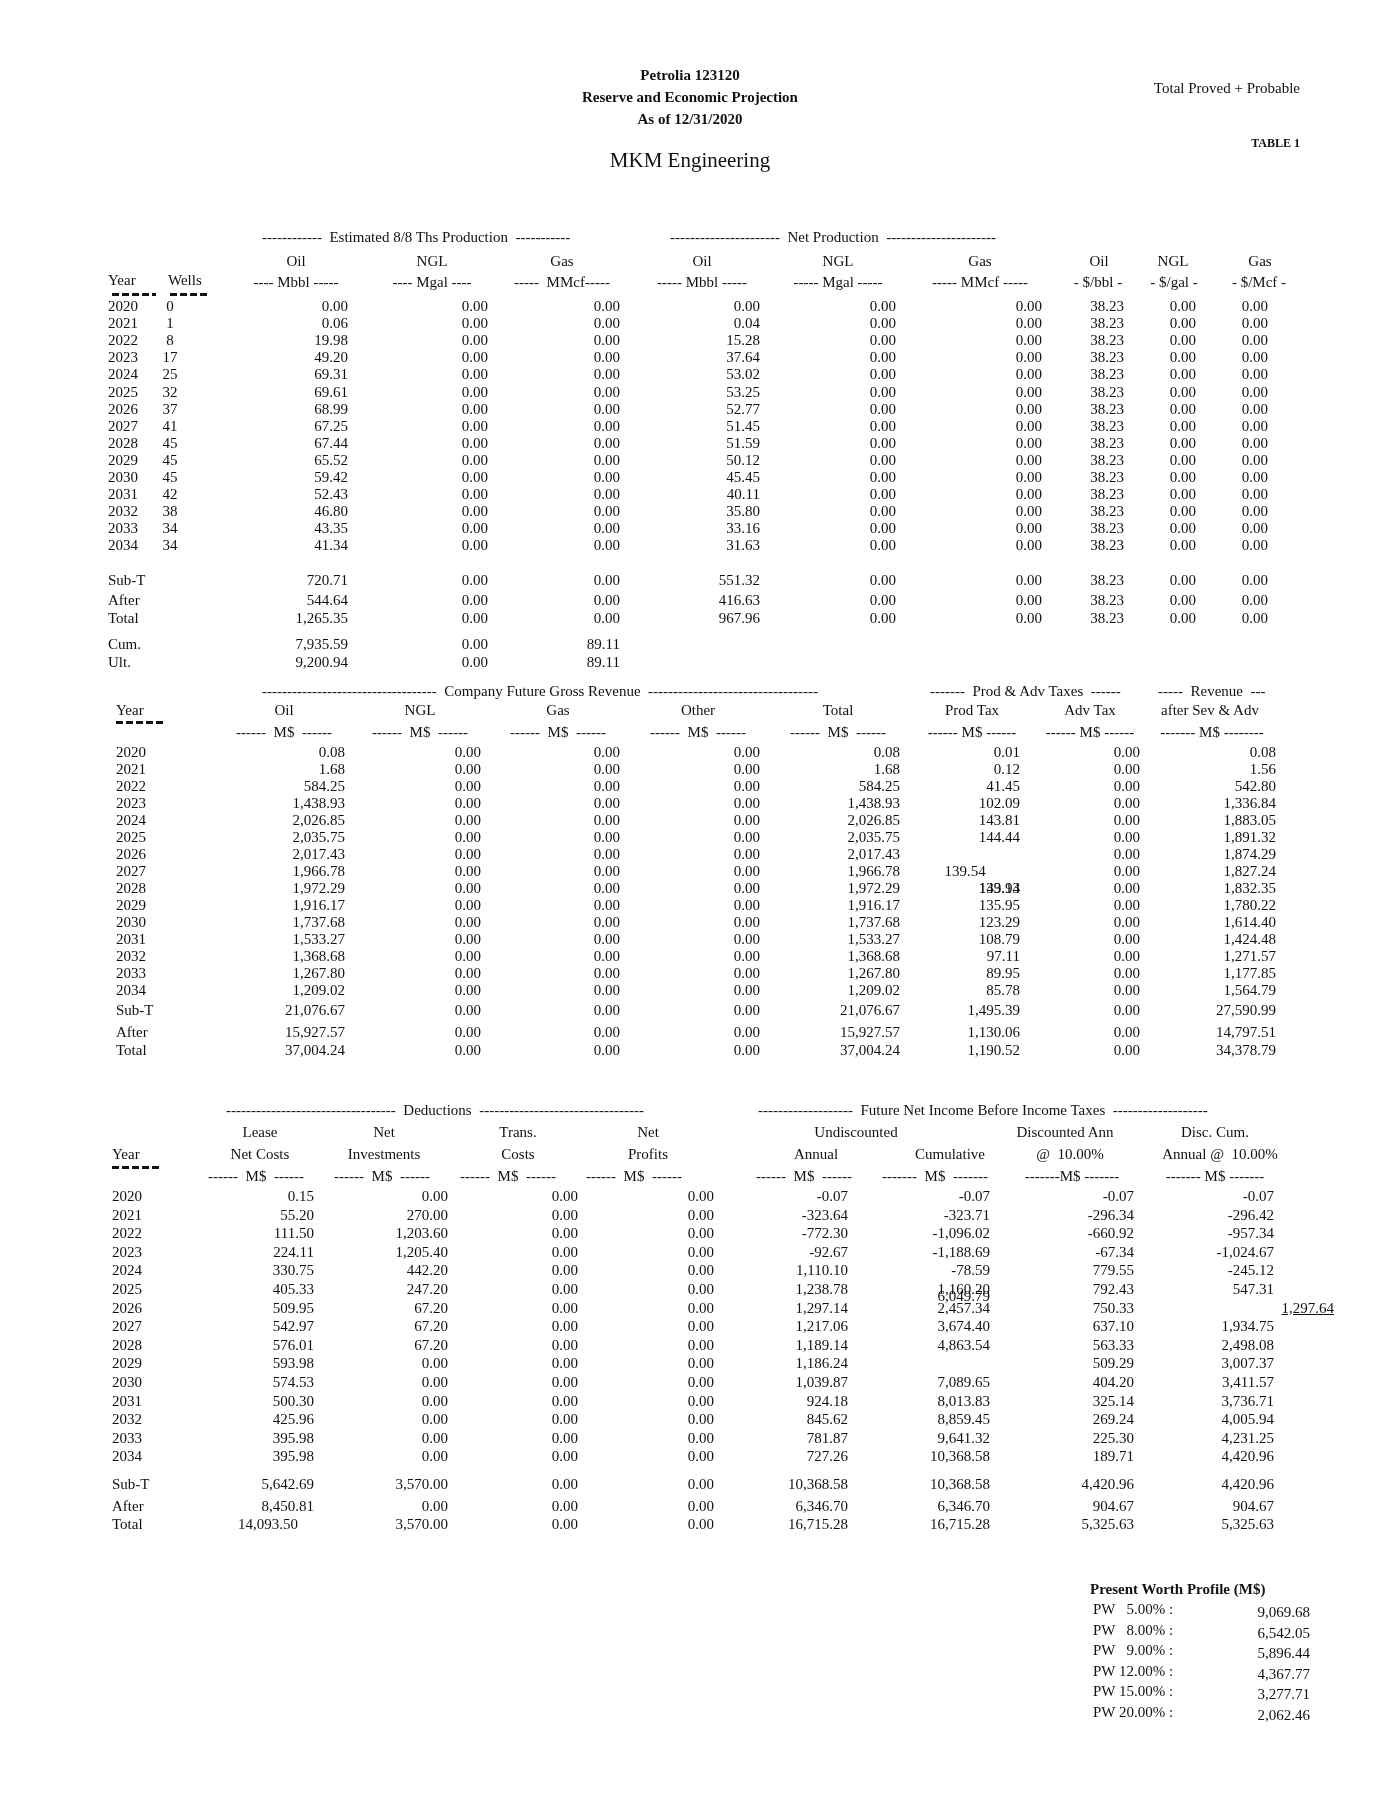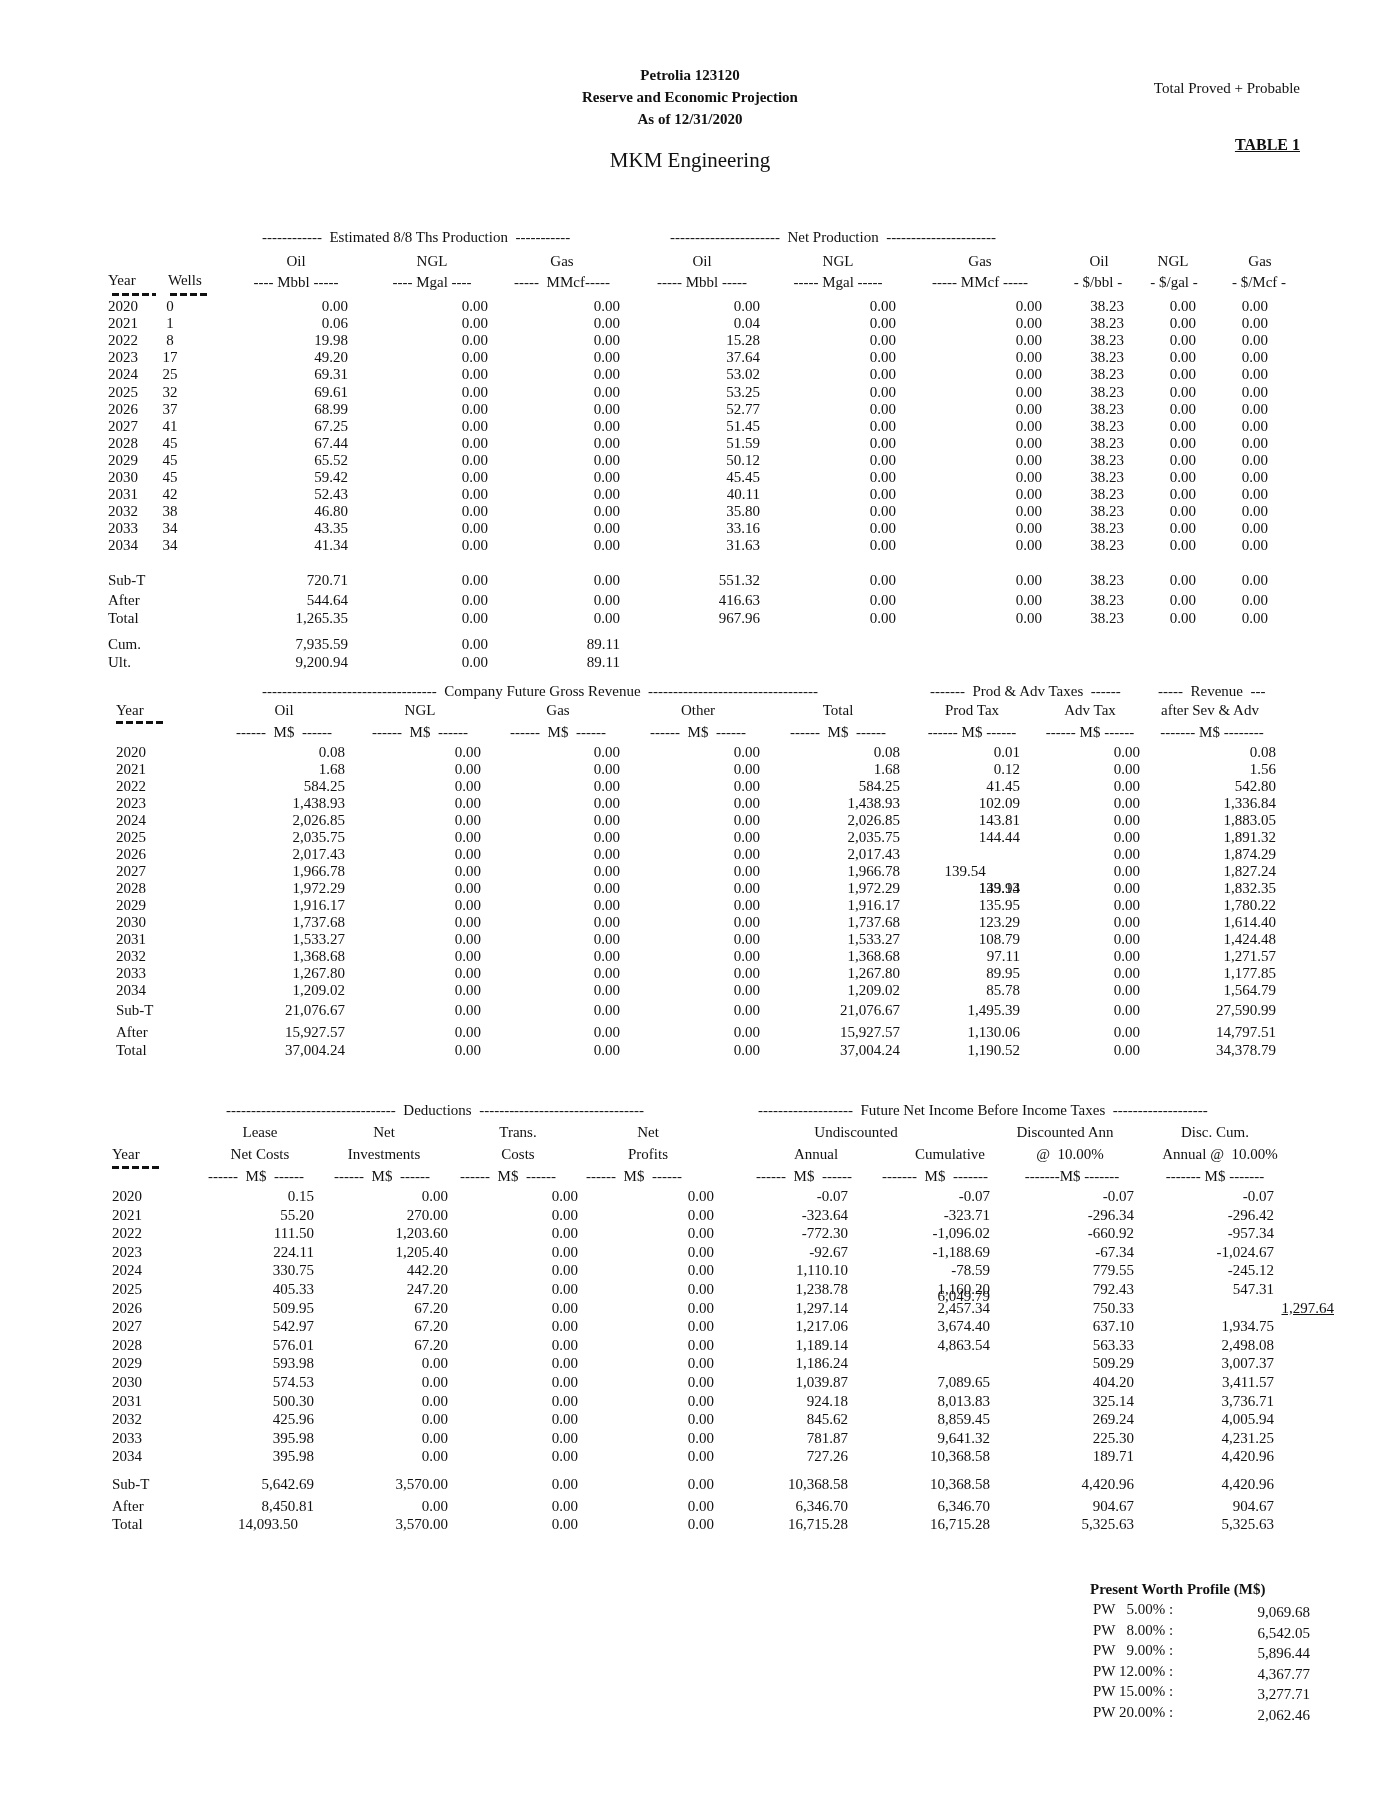--- a/index.html
+++ b/index.html
@@ -2,21 +2,21 @@
 <html><head>
 <meta charset="utf-8">
 <style>
   html, body { margin: 0; padding: 0; background: #ffffff; }
   body { width: 1392px; height: 1812px; position: relative; overflow: hidden;
          font-family: "Liberation Serif", "DejaVu Serif", serif; color: #111; font-size: 15px; }
   .abs { position: absolute; white-space: pre; }
   .hdr-title { font-weight: bold; font-size: 15px; text-align: center; width: 400px; left: 490px; line-height: 22px; }
   .company { font-size: 21px; text-align: center; width: 400px; left: 490px; }
   .scenario { font-size: 15px; right: 92px; }
-  .table-label { font-weight: bold; font-size: 16px; right: 92px; text-decoration: underline; }
+  .table-label { font-weight: bold; font-size: 12px; right: 92px; }
   .sec { position: absolute; left: 0; top: 0; width: 1392px; }
   .banner { position: absolute; white-space: pre; font-size: 15px; }
   .colhead { position: absolute; white-space: pre; font-size: 15px; text-align: center; }
   .rowlbl { position: absolute; white-space: pre; font-size: 15px; }
   .num { position: absolute; white-space: pre; font-size: 15px; text-align: right; }
   .dash { position: absolute; height: 3px; background-image: repeating-linear-gradient(90deg, #111 0 7px, transparent 7px 10px); }
   .pw-title { font-weight: bold; font-size: 15px; }
 </style>
 </head>
 <body>

